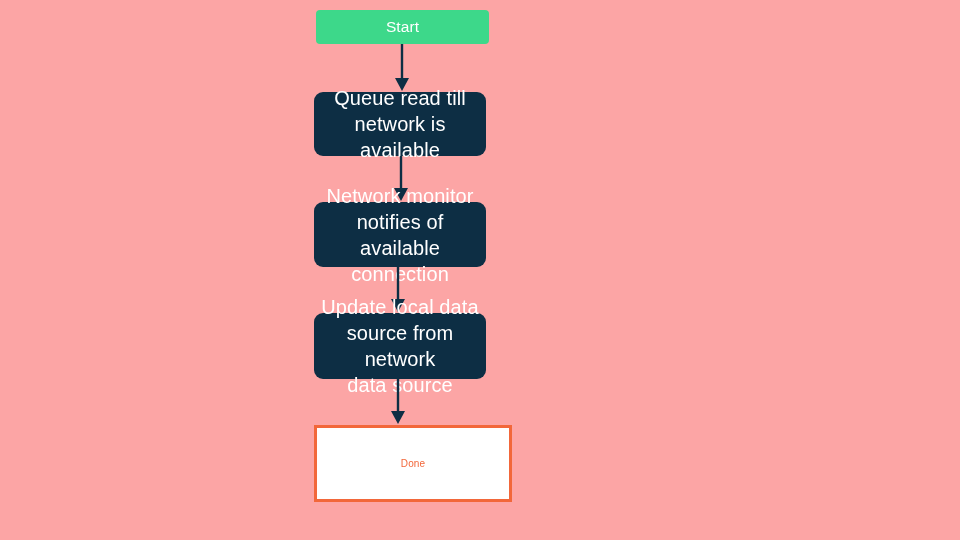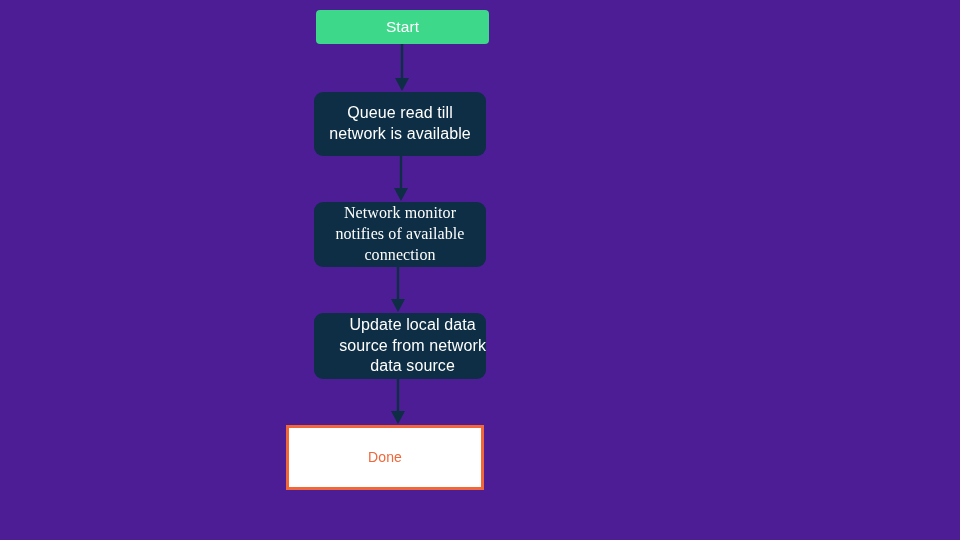--- a/index.html
+++ b/index.html
@@ -11,21 +11,21 @@
     width: 960px;
     height: 540px;
     overflow: hidden;
     font-family: "Liberation Sans", "DejaVu Sans", sans-serif;
   }
 
   #flowchart-canvas {
     position: relative;
     width: 960px;
     height: 540px;
-    background: #4c1d95;
+    background: #fca5a5;
   }
 
   
   .node {
     position: absolute;
     box-sizing: border-box;
     display: flex;
     align-items: center;
     justify-content: center;
     text-align: center;
@@ -48,39 +48,39 @@
     border-radius: 4px;
     color: #ffffff;
     font-size: 15.5px;
   }
 
   
   .node-process {
     background: #0D2E44;
     border-radius: 9px;
     color: #ffffff;
-    font-size: 16px;
+    font-size: 20px;
     left: 314px;
     width: 172px;
   }
   .node-process-1 { top: 92px;  height: 64px; }
-  .node-process-2 { top: 202px; height: 65px; font-family: Liberation Serif, serif; }
+  .node-process-2 { top: 202px; height: 65px; }
   .node-process-3 { top: 313px; height: 66px; justify-content: flex-end; }
 
   
   .node-done {
-    left: 286px;
+    left: 314px;
     top: 425px;
     width: 198px;
-    height: 65px;
+    height: 77px;
     background: #ffffff;
     border: 3px solid #F2673A;
     border-radius: 0;
     color: #F2673A;
-    font-size: 14px;
+    font-size: 10px;
   }
 
   
   .connector {
     position: absolute;
     width: 24px;
   }
   .connector svg { display: block; }
 
   .connector-1 { left: 390px; top: 44px;  height: 48px; }

